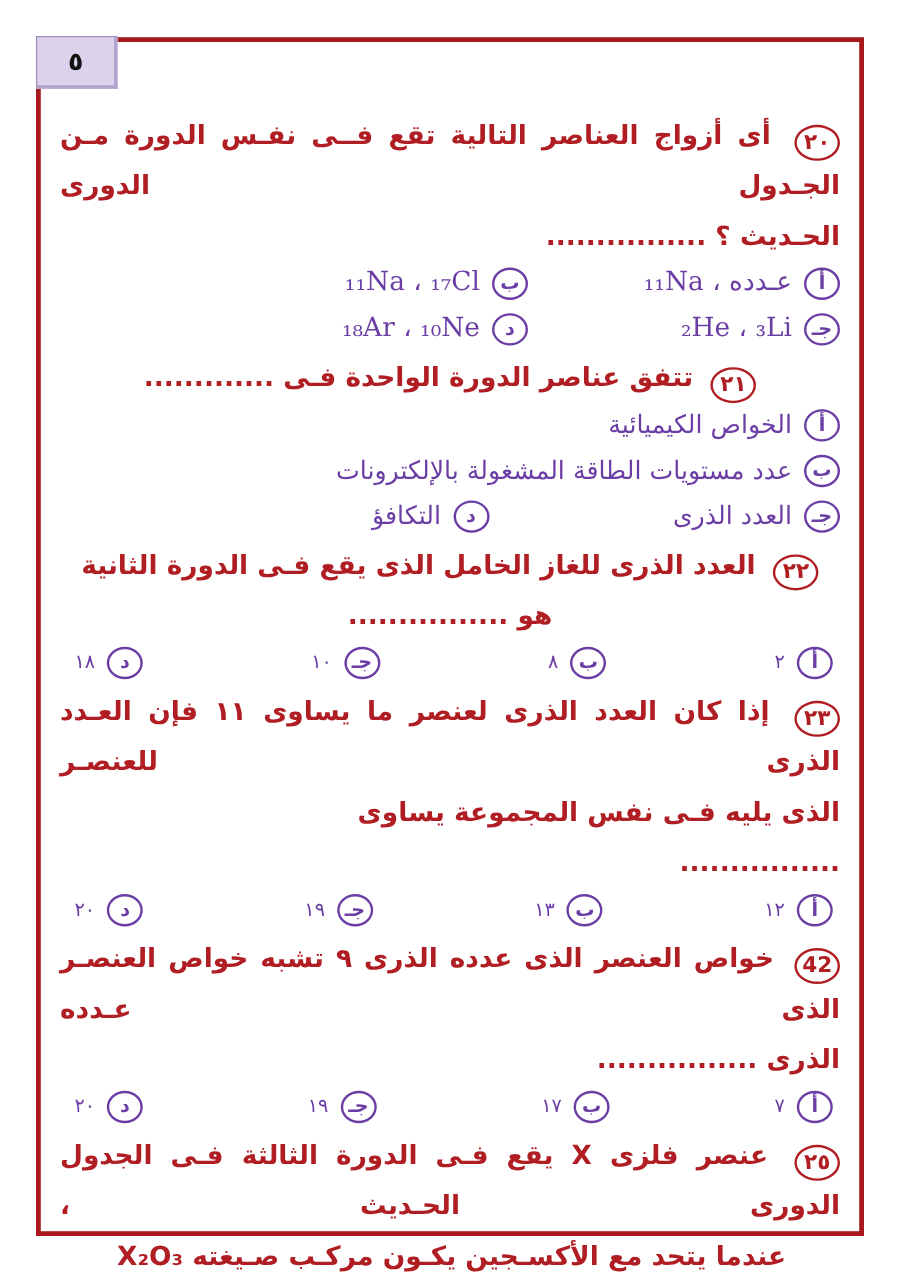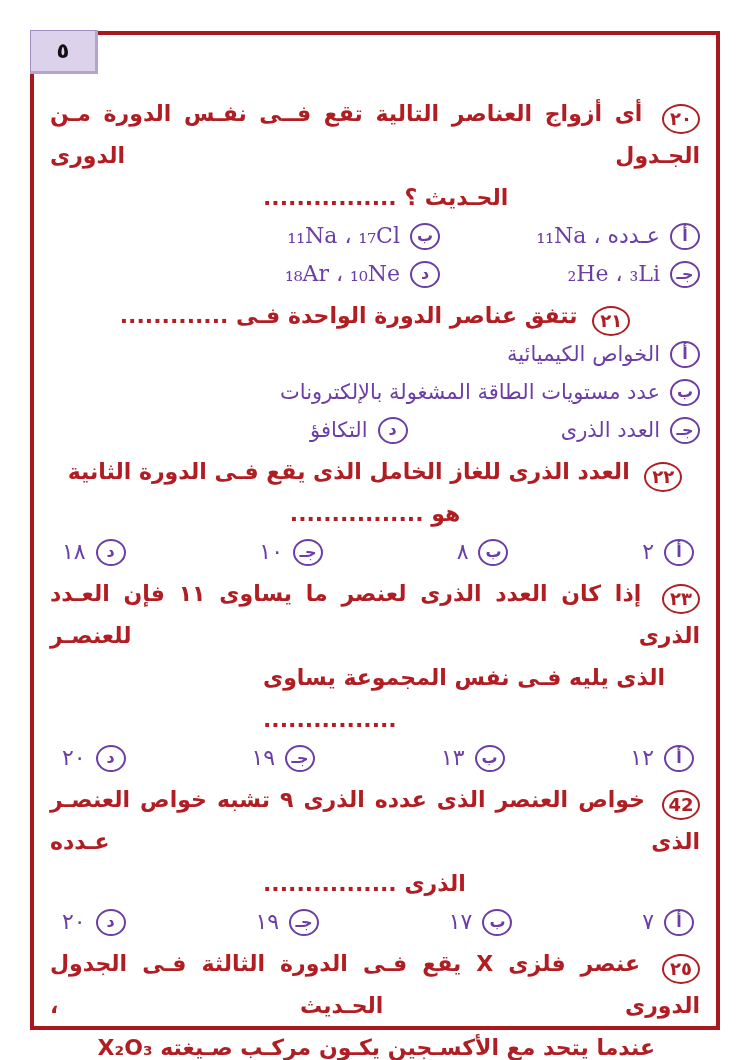--- a/index.html
+++ b/index.html
@@ -20,39 +20,39 @@
     border-right:3px solid #b4a3cf;border-bottom:3px solid #b4a3cf;
     display:flex;align-items:center;justify-content:center;
     color:#111;font-weight:bold;font-size:21px;z-index:5;}
   .content{position:absolute;left:34px;top:35px;width:682px;height:991px;
     padding:58px 16px 0 16px;}
   .question{margin-bottom:4px;}
   .qline{direction:rtl;unicode-bidi:plaintext;color:var(--red);
     font-weight:bold;font-size:22px;line-height:42px;text-align:center;
     white-space:normal;}
   .qline.justify{text-align:justify;text-align-last:justify;text-justify:inter-word;}
-  .qline.contdots{text-align:left;margin-left:213px;}
+  .qline.contdots{text-align:right;margin-left:213px;}
   .qline.indentR{text-align:right;padding-left:40px;padding-right:45px;}
   .qbadge{display:inline-flex;align-items:center;justify-content:center;
     width:38px;height:30px;border:2.5px solid var(--red);border-radius:50%;
     font-size:18px;line-height:1;color:var(--red);margin-left:7px;
     vertical-align:-4px;flex:none;}
   .opt-row{direction:rtl;display:flex;justify-content:space-between;
     align-items:center;height:34px;margin-bottom:4px;padding:0 6px 0 12px;}
   .opt-grid2{direction:rtl;display:grid;grid-template-columns:40% 60%;
     row-gap:4px;margin-bottom:4px;}
   .opt-grid2 .optcell{direction:rtl;text-align:right;height:34px;}
   .opt-line{direction:rtl;text-align:right;height:34px;margin-bottom:4px;}
   .opt{display:inline-flex;direction:rtl;align-items:center;height:34px;}
   .obadge{display:inline-flex;align-items:center;justify-content:center;
     min-width:30px;height:27px;border:2px solid var(--purple);border-radius:50%;
     font-size:16px;line-height:1;color:var(--purple);font-weight:bold;
     margin-left:10px;padding:0 2px;flex:none;}
   .olabel{color:var(--purple);font-weight:normal;font-size:21px;line-height:30px;}
-  .olabel.num{font-size:22px;letter-spacing:2px;}
+  .olabel.num{font-size:16px;letter-spacing:2px;}
   .olabel.formula{font-family:"DejaVu Serif","DejaVu Sans",serif;font-size:22px;}
 </style>
 </head>
 <body>
 
 <div class="frame"></div>
 <div class="page-tab">
   <span>٥</span>
 </div>
 

